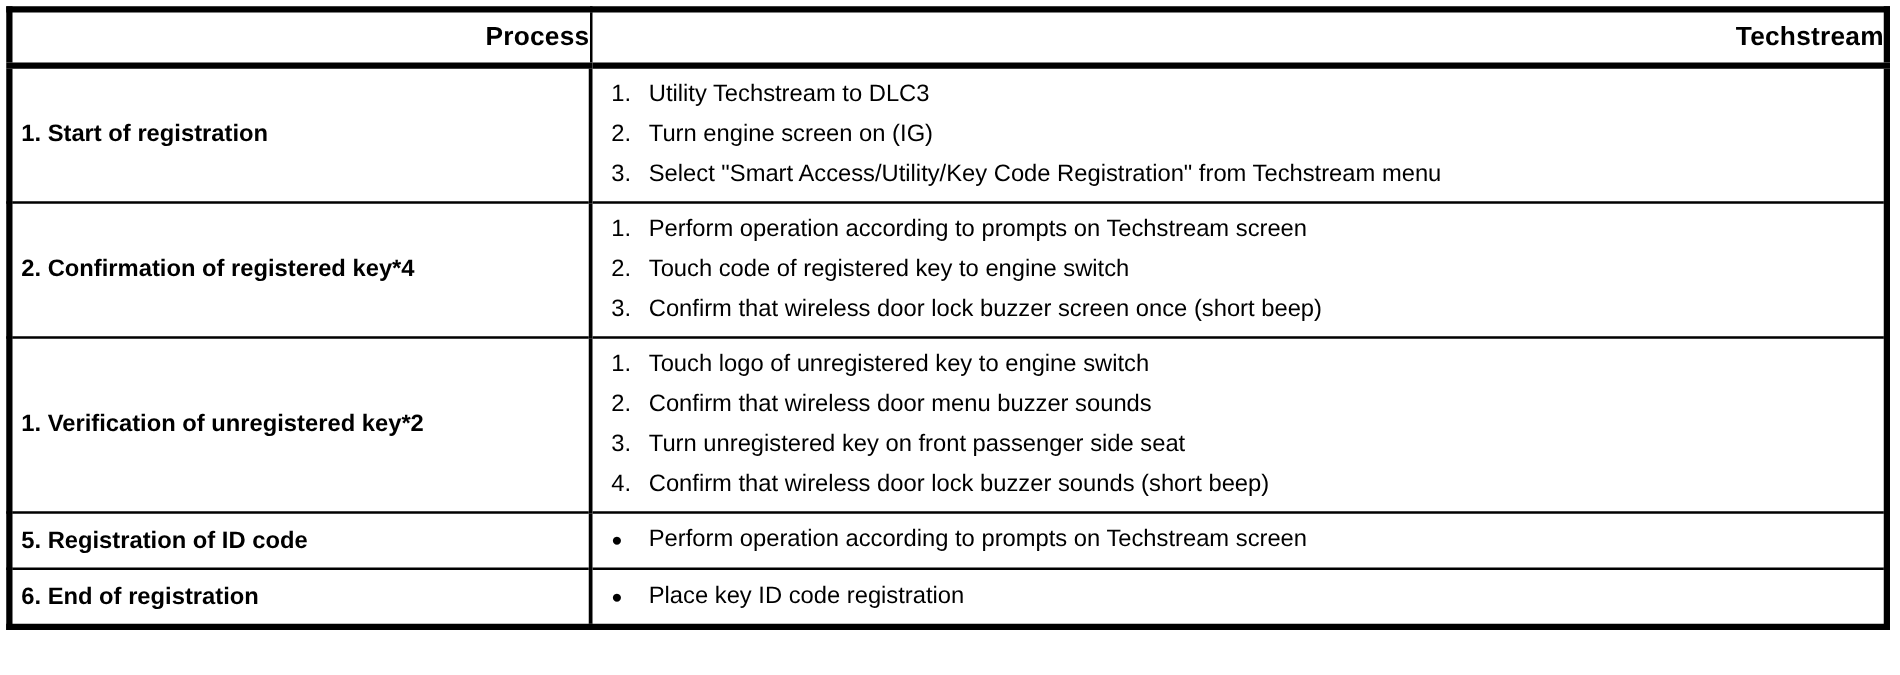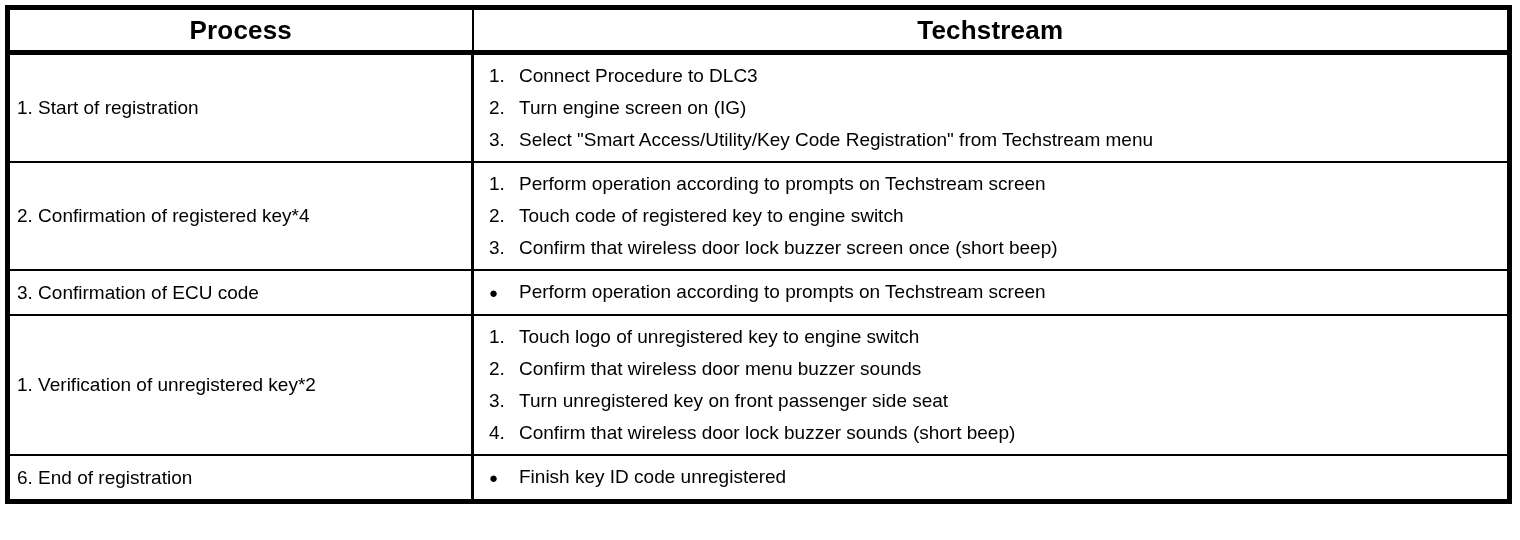--- a/index.html
+++ b/index.html
@@ -23,39 +23,40 @@
     background: #ffffff;
   }
   table.proc-table, th, td {
     border: 2px solid #000000;
   }
   table.proc-table {
     border: 5px solid #000000;
   }
   th {
     border-bottom: 5px solid #000000;
-    font-size: 26px;
+    font-size: 21px;
     font-weight: bold;
-    text-align: center;
+    text-align: right;
     height: 36px;
     padding: 2px 0;
     letter-spacing: 0.2px;
   }
   col.process-col { width: 465px; }
   col.procedure-col { width: 1037px; }
   td {
     border-left: 3px solid #000000;
     border-right: 3px solid #000000;
     vertical-align: middle;
     font-size: 19px;
     padding: 5px 6px;
   }
   td.process-cell {
     padding-left: 7px;
     line-height: 24px;
+    font-weight: bold;
   }
   td.procedure-cell {
     padding-left: 15px;
   }
   .step {
     display: flex;
     align-items: baseline;
     line-height: 32px;
     white-space: nowrap;
   }
@@ -84,21 +85,21 @@
         <th>Process</th>
         <th>Techstream</th>
       </tr>
     </thead>
     <tbody id="table-body">
     <tr>
           <td class="process-cell">1. Start of registration</td>
           <td class="procedure-cell">
             <div class="step">
               <span class="step-marker">1.</span>
-              <span class="step-text">Connect Procedure to DLC3</span>
+              <span class="step-text">Utility Techstream to DLC3</span>
             </div>
             <div class="step">
               <span class="step-marker">2.</span>
               <span class="step-text">Turn engine screen on (IG)</span>
             </div>
             <div class="step">
               <span class="step-marker">3.</span>
               <span class="step-text">Select "Smart Access/Utility/Key Code Registration" from Techstream menu</span>
             </div>
           </td>
@@ -114,29 +115,20 @@
               <span class="step-marker">2.</span>
               <span class="step-text">Touch code of registered key to engine switch</span>
             </div>
             <div class="step">
               <span class="step-marker">3.</span>
               <span class="step-text">Confirm that wireless door lock buzzer screen once (short beep)</span>
             </div>
           </td>
         </tr>
         <tr>
-          <td class="process-cell">3. Confirmation of ECU code</td>
-          <td class="procedure-cell">
-            <div class="step">
-              <span class="step-marker bullet">●</span>
-              <span class="step-text">Perform operation according to prompts on Techstream screen</span>
-            </div>
-          </td>
-        </tr>
-        <tr>
           <td class="process-cell">1. Verification of unregistered key*2</td>
           <td class="procedure-cell">
             <div class="step">
               <span class="step-marker">1.</span>
               <span class="step-text">Touch logo of unregistered key to engine switch</span>
             </div>
             <div class="step">
               <span class="step-marker">2.</span>
               <span class="step-text">Confirm that wireless door menu buzzer sounds</span>
             </div>
@@ -144,23 +136,32 @@
               <span class="step-marker">3.</span>
               <span class="step-text">Turn unregistered key on front passenger side seat</span>
             </div>
             <div class="step">
               <span class="step-marker">4.</span>
               <span class="step-text">Confirm that wireless door lock buzzer sounds (short beep)</span>
             </div>
           </td>
         </tr>
         <tr>
+          <td class="process-cell">5. Registration of ID code</td>
+          <td class="procedure-cell">
+            <div class="step">
+              <span class="step-marker bullet">●</span>
+              <span class="step-text">Perform operation according to prompts on Techstream screen</span>
+            </div>
+          </td>
+        </tr>
+        <tr>
           <td class="process-cell">6. End of registration</td>
           <td class="procedure-cell">
             <div class="step">
               <span class="step-marker bullet">●</span>
-              <span class="step-text">Finish key ID code unregistered</span>
+              <span class="step-text">Place key ID code registration</span>
             </div>
           </td>
         </tr>
       </tbody>
   </table>
 </div>
 
 </body></html>

